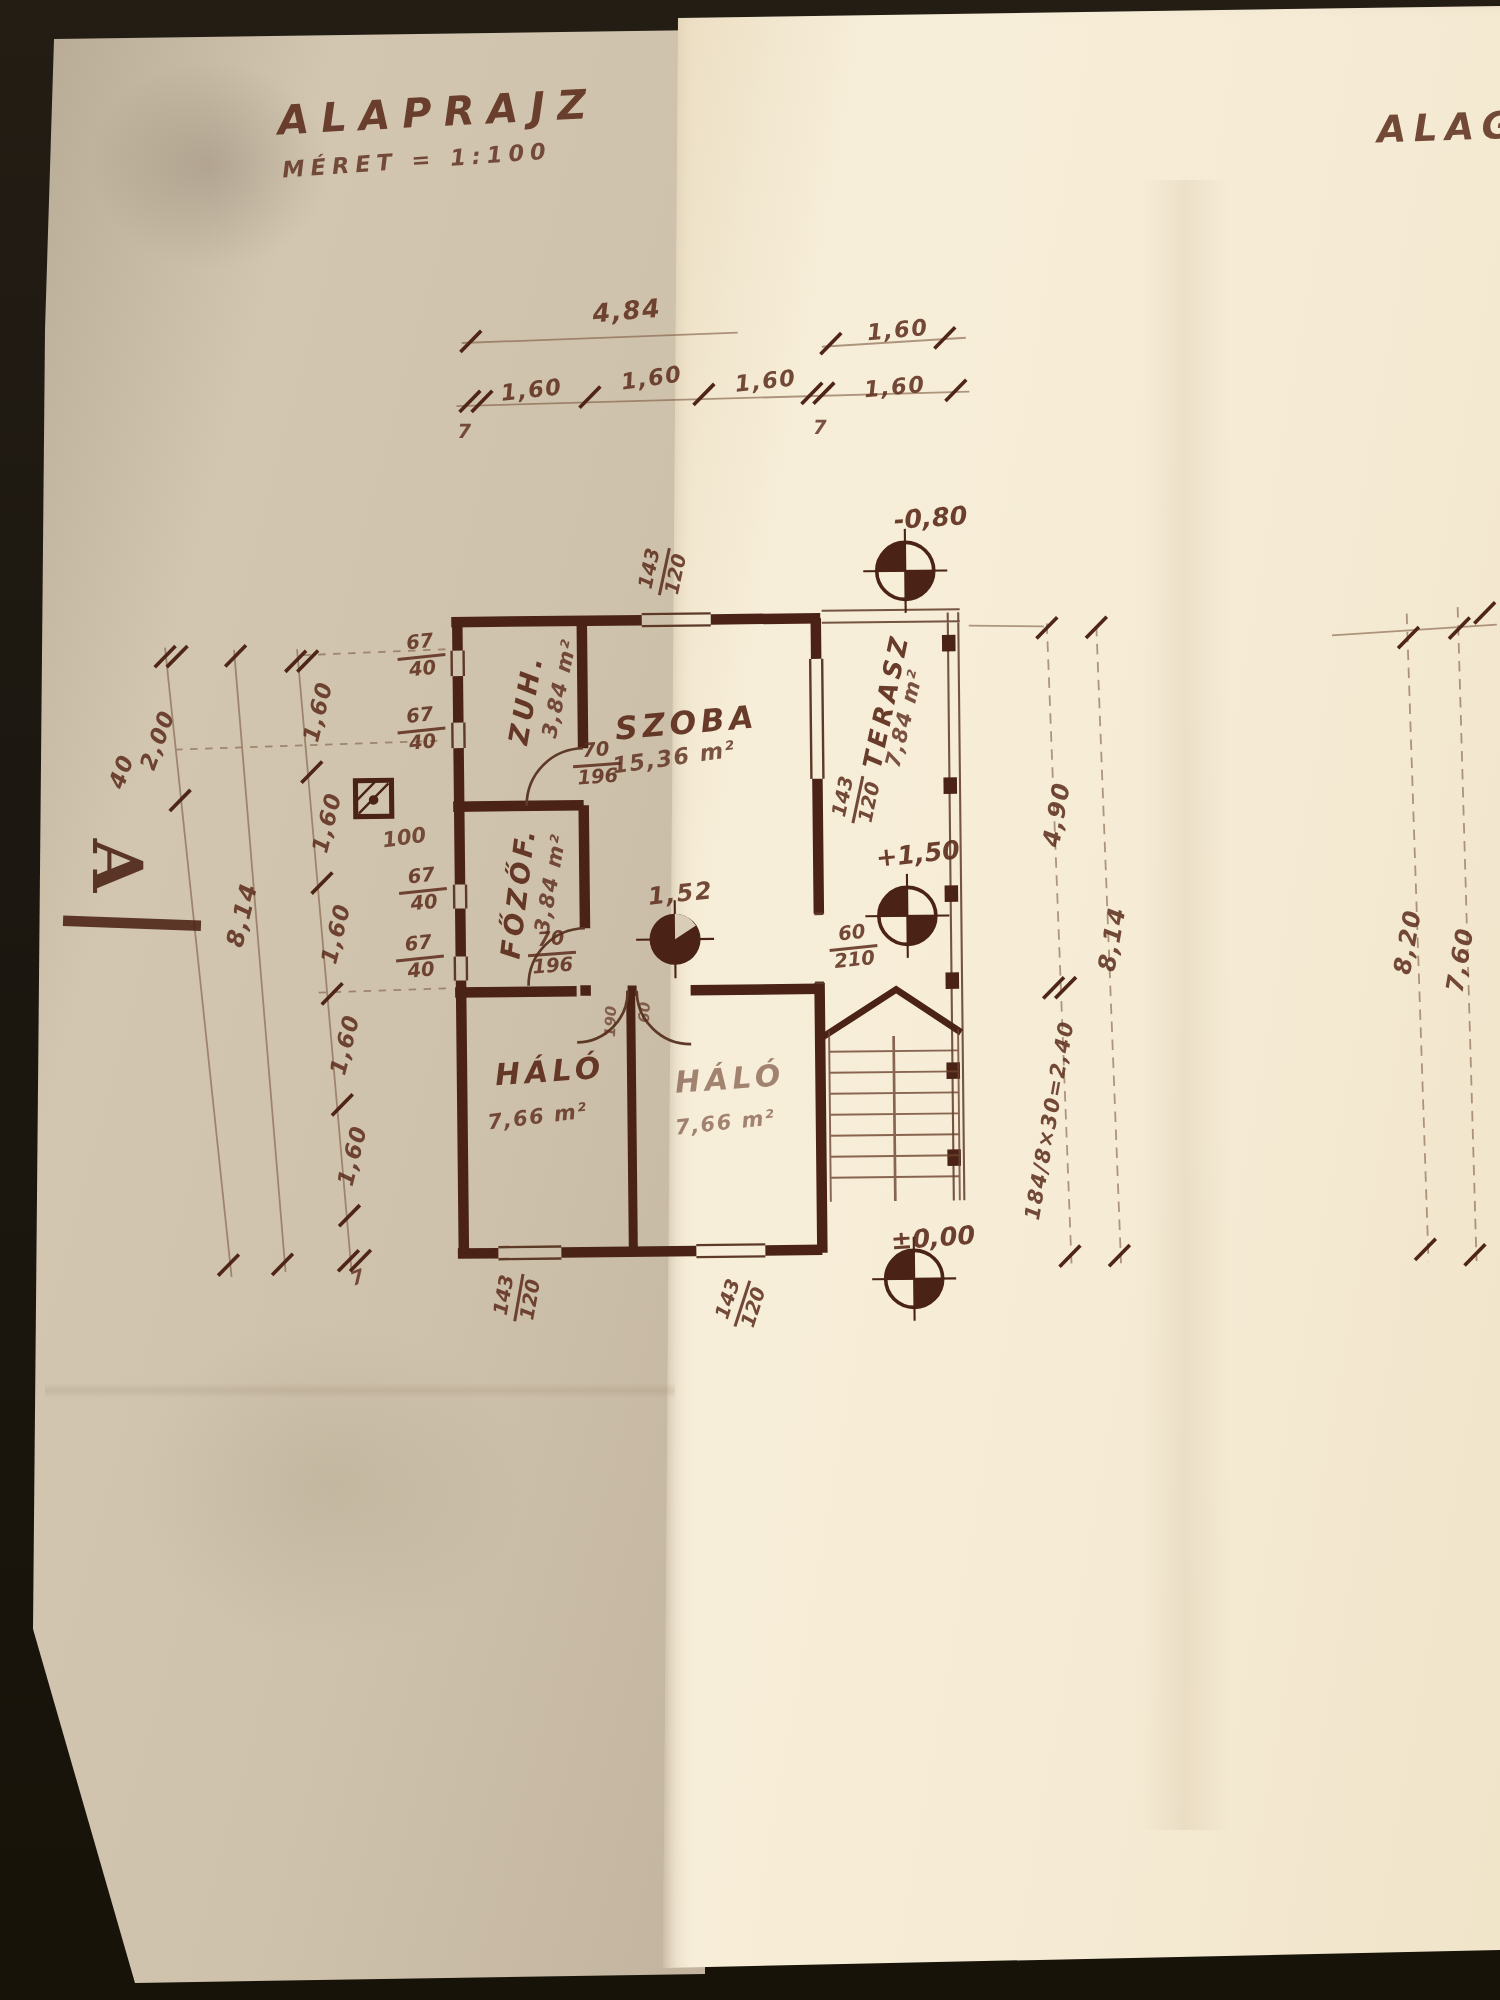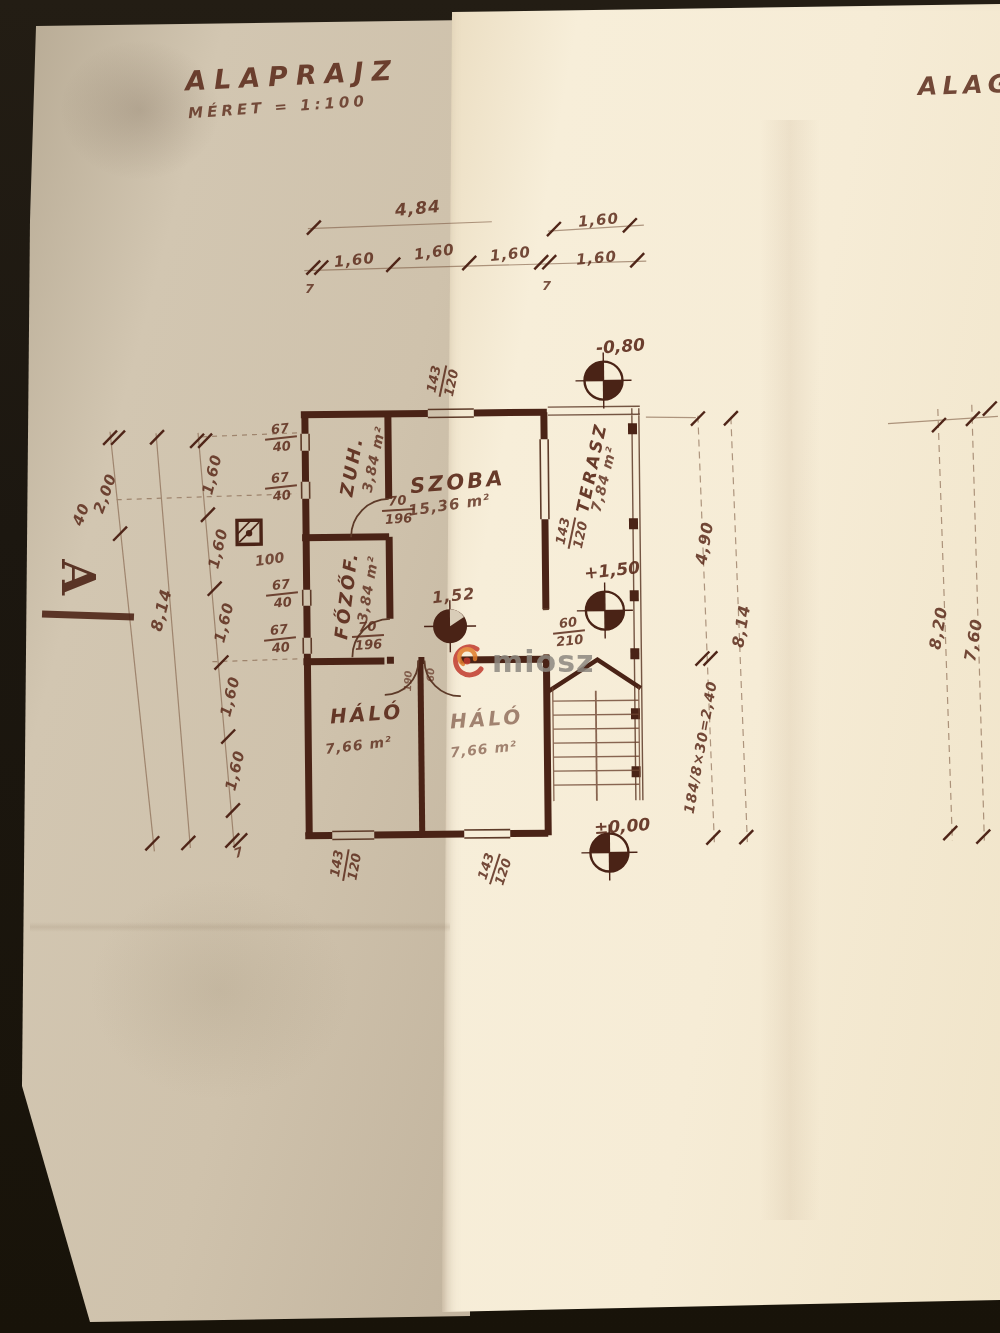--- a/index.html
+++ b/index.html
@@ -305,22 +305,14 @@
 
   <div class="lbl tiny" style="left:398px;top:676px;transform:rotate(-88deg)">190</div>
   <div class="lbl tiny" style="left:424px;top:670px;transform:rotate(-88deg)">60</div>
 
   <div class="lbl dim" style="left:683px;top:535px;font-size:16px;transform:rotate(-80deg)">4,90</div>
   <div class="lbl dim" style="left:633px;top:740px;font-size:14px;transform:rotate(-80deg)">184/8×30=2,40</div>
   <div class="lbl dim" style="left:720px;top:618px;font-size:16px;transform:rotate(-80deg)">8,14</div>
   <div class="lbl dim" style="left:917px;top:620px;font-size:16px;transform:rotate(-80deg)">8,20</div>
   <div class="lbl dim" style="left:952px;top:632px;font-size:16px;transform:rotate(-80deg)">7,60</div>
 
-  <div class="watermark" style="left:446px;top:640px">
-    <svg width="42" height="42" viewBox="0 0 42 42">
-      <path d="M 31 9 A 14 14 0 1 0 35 29" fill="none" stroke="#c23b2e" stroke-width="5" stroke-linecap="round"></path>
-      <path d="M 17 24 A 8 8 0 1 1 29 19" fill="none" stroke="#e07b2a" stroke-width="4.4" stroke-linecap="round"></path>
-      <circle cx="21" cy="21" r="3.4" fill="#c23b2e"></circle>
-    </svg>
-    <span class="wm-text">miosz</span>
-  </div>
 
 </div>
 
 </body></html>

